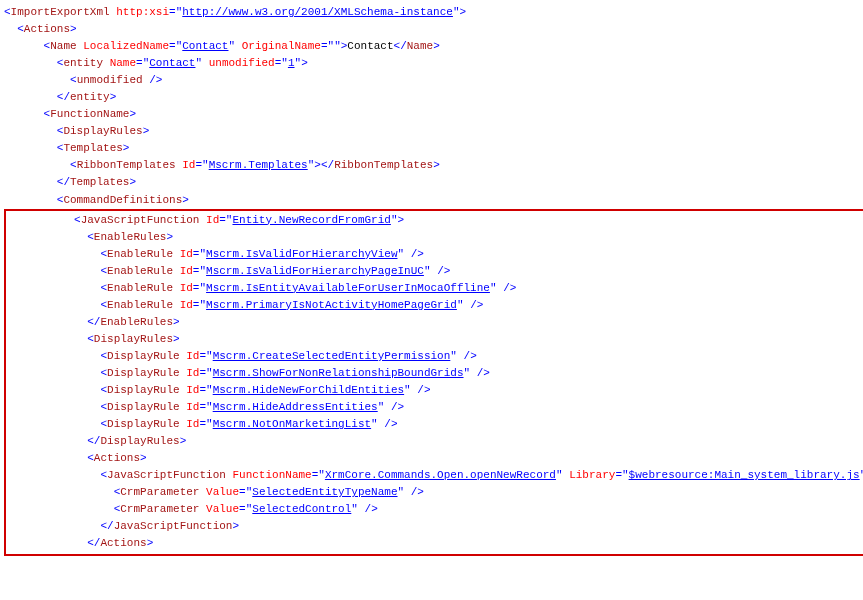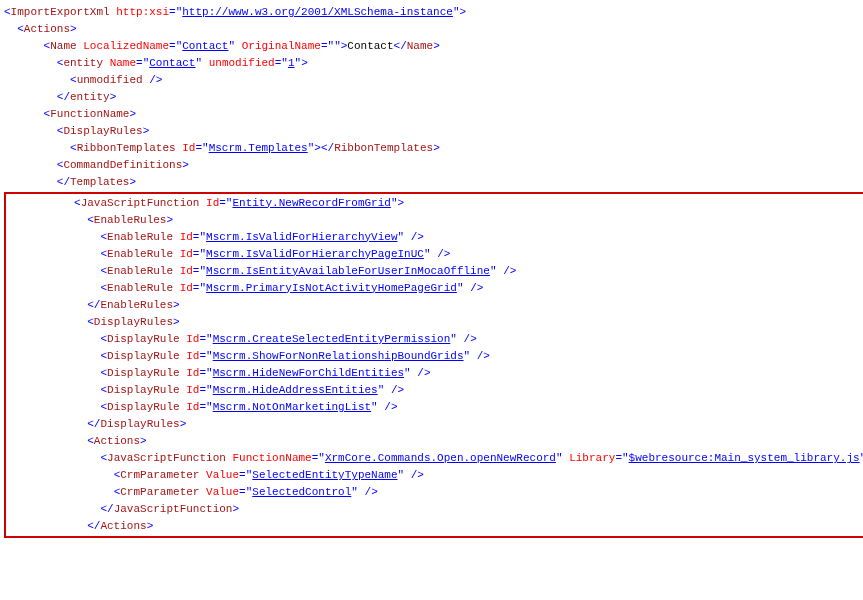--- a/index.html
+++ b/index.html
@@ -43,26 +43,27 @@
 
 <span class="l"><span>&nbsp;&nbsp;</span><span>&nbsp;&nbsp;</span><span>&nbsp;&nbsp;</span><span>&nbsp;&nbsp;</span><span>&nbsp;&nbsp;</span><span class="brkt">&lt;</span><span class="tag">unmodified</span> <span class="brkt">/&gt;</span></span>
 
 <span class="l"><span>&nbsp;&nbsp;</span><span>&nbsp;&nbsp;</span><span>&nbsp;&nbsp;</span><span>&nbsp;&nbsp;</span><span class="brkt">&lt;/</span><span class="tag">entity</span><span class="brkt">&gt;</span></span>
 
 
 <span class="l"><span>&nbsp;&nbsp;</span><span>&nbsp;&nbsp;</span><span>&nbsp;&nbsp;</span><span class="brkt">&lt;</span><span class="tag">FunctionName</span><span class="brkt">&gt;</span></span>
 
 <span class="l"><span>&nbsp;&nbsp;</span><span>&nbsp;&nbsp;</span><span>&nbsp;&nbsp;</span><span>&nbsp;&nbsp;</span><span class="brkt">&lt;</span><span class="tag">DisplayRules</span><span class="brkt">&gt;</span></span>
 
+<span class="l"><span>&nbsp;&nbsp;</span><span>&nbsp;&nbsp;</span><span>&nbsp;&nbsp;</span><span>&nbsp;&nbsp;</span><span class="brkt">&lt;</span><span class="tag">Templates</span><span class="brkt">&gt;</span></span>
 
 <span class="l"><span>&nbsp;&nbsp;</span><span>&nbsp;&nbsp;</span><span>&nbsp;&nbsp;</span><span>&nbsp;&nbsp;</span><span>&nbsp;&nbsp;</span><span class="brkt">&lt;</span><span class="tag">RibbonTemplates</span> <span class="attr">Id</span><span class="pnc">="</span><span class="val">Mscrm.Templates</span><span class="pnc">"</span><span class="brkt">&gt;&lt;/</span><span class="tag">RibbonTemplates</span><span class="brkt">&gt;</span></span>
 
+<span class="l"><span>&nbsp;&nbsp;</span><span>&nbsp;&nbsp;</span><span>&nbsp;&nbsp;</span><span>&nbsp;&nbsp;</span><span class="brkt">&lt;/</span><span class="tag">Templates</span><span class="brkt">&gt;</span></span>
+
 <span class="l"><span>&nbsp;&nbsp;</span><span>&nbsp;&nbsp;</span><span>&nbsp;&nbsp;</span><span>&nbsp;&nbsp;</span><span class="brkt">&lt;</span><span class="tag">CommandDefinitions</span><span class="brkt">&gt;</span></span>
-
-<span class="l"><span>&nbsp;&nbsp;</span><span>&nbsp;&nbsp;</span><span>&nbsp;&nbsp;</span><span>&nbsp;&nbsp;</span><span class="brkt">&lt;/</span><span class="tag">Templates</span><span class="brkt">&gt;</span></span>
 
 <div class="box">
 
 <span class="l"><span>&nbsp;&nbsp;</span><span>&nbsp;&nbsp;</span><span>&nbsp;&nbsp;</span><span>&nbsp;&nbsp;</span><span>&nbsp;&nbsp;</span><span class="brkt">&lt;</span><span class="tag">JavaScriptFunction</span> <span class="attr">Id</span><span class="pnc">="</span><span class="val">Entity.NewRecordFromGrid</span><span class="pnc">"</span><span class="brkt">&gt;</span></span>
 
 <span class="l"><span>&nbsp;&nbsp;</span><span>&nbsp;&nbsp;</span><span>&nbsp;&nbsp;</span><span>&nbsp;&nbsp;</span><span>&nbsp;&nbsp;</span><span>&nbsp;&nbsp;</span><span class="brkt">&lt;</span><span class="tag">EnableRules</span><span class="brkt">&gt;</span></span>
 
 <span class="l"><span>&nbsp;&nbsp;</span><span>&nbsp;&nbsp;</span><span>&nbsp;&nbsp;</span><span>&nbsp;&nbsp;</span><span>&nbsp;&nbsp;</span><span>&nbsp;&nbsp;</span><span>&nbsp;&nbsp;</span><span class="brkt">&lt;</span><span class="tag">EnableRule</span> <span class="attr">Id</span><span class="pnc">="</span><span class="val">Mscrm.IsValidForHierarchyView</span><span class="pnc">"</span> <span class="brkt">/&gt;</span></span>
 <span class="l"><span>&nbsp;&nbsp;</span><span>&nbsp;&nbsp;</span><span>&nbsp;&nbsp;</span><span>&nbsp;&nbsp;</span><span>&nbsp;&nbsp;</span><span>&nbsp;&nbsp;</span><span>&nbsp;&nbsp;</span><span class="brkt">&lt;</span><span class="tag">EnableRule</span> <span class="attr">Id</span><span class="pnc">="</span><span class="val">Mscrm.IsValidForHierarchyPageInUC</span><span class="pnc">"</span> <span class="brkt">/&gt;</span></span>
 <span class="l"><span>&nbsp;&nbsp;</span><span>&nbsp;&nbsp;</span><span>&nbsp;&nbsp;</span><span>&nbsp;&nbsp;</span><span>&nbsp;&nbsp;</span><span>&nbsp;&nbsp;</span><span>&nbsp;&nbsp;</span><span class="brkt">&lt;</span><span class="tag">EnableRule</span> <span class="attr">Id</span><span class="pnc">="</span><span class="val">Mscrm.IsEntityAvailableForUserInMocaOffline</span><span class="pnc">"</span> <span class="brkt">/&gt;</span></span>

